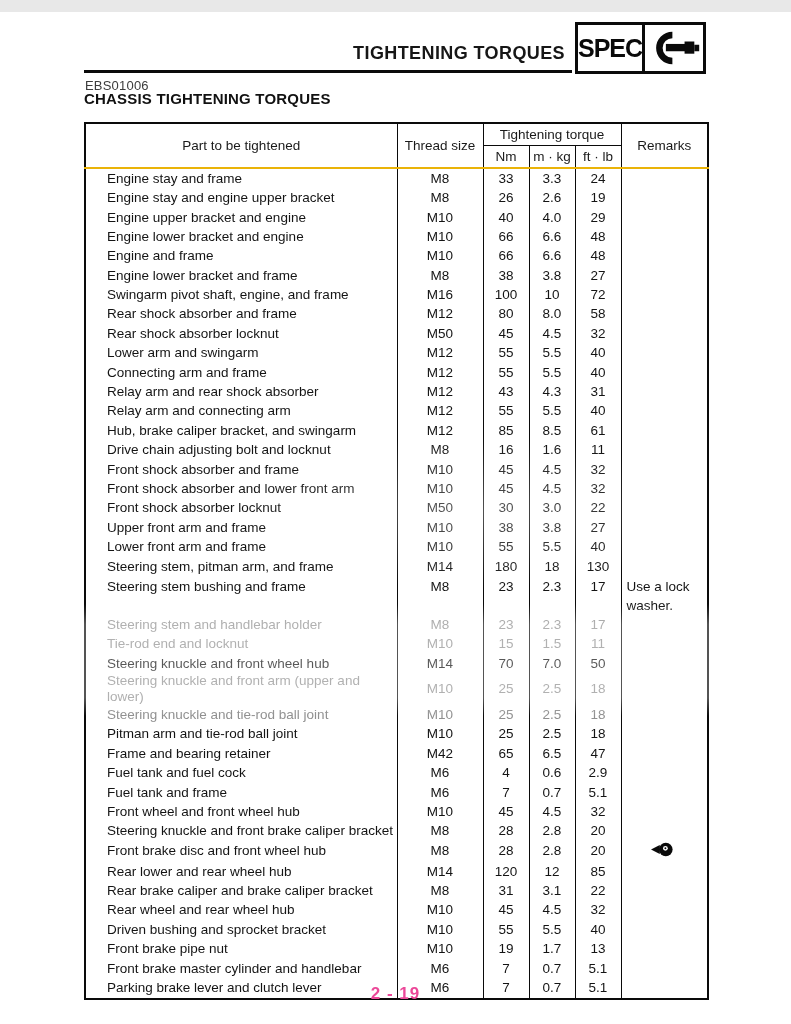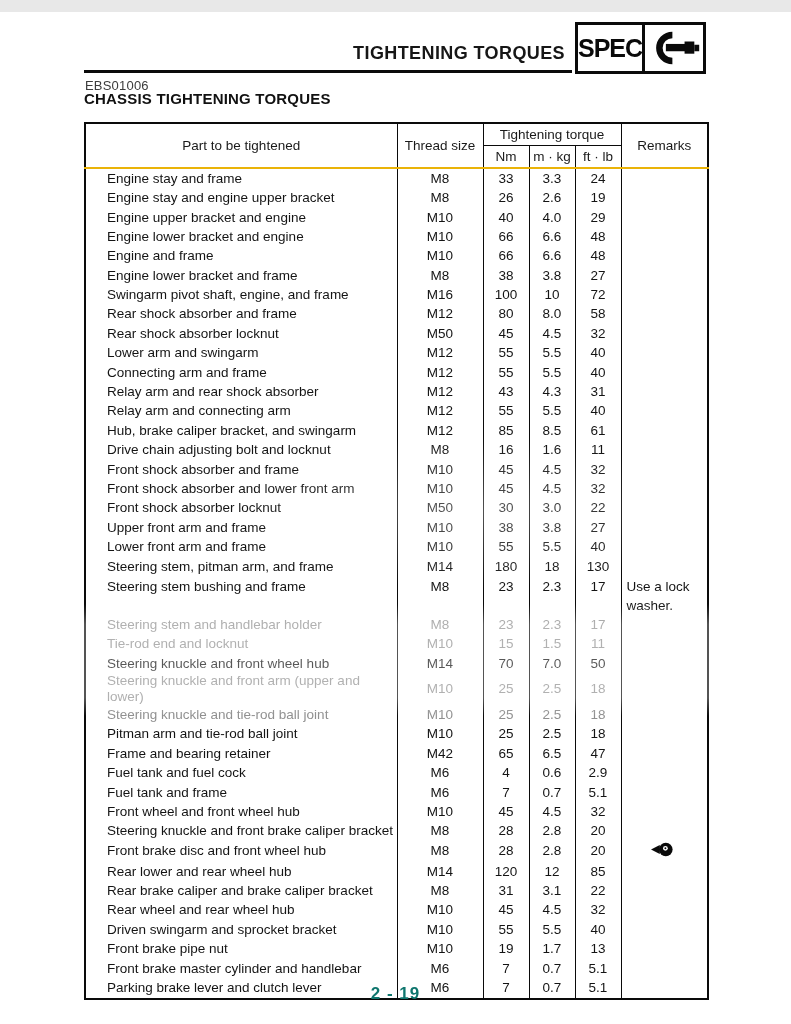--- a/index.html
+++ b/index.html
@@ -78,21 +78,21 @@
     pointer-events:none;z-index:5;
   }
   .wm-soft{
     position:absolute;left:240px;top:425px;width:440px;height:150px;
     background:radial-gradient(ellipse at 52% 50%,rgba(255,255,255,.30) 0%,rgba(255,255,255,0) 72%);
     pointer-events:none;z-index:5;
   }
   
   .page-number{
     position:absolute;left:0;top:972px;width:791px;text-align:center;
-    font-size:17px;font-weight:bold;letter-spacing:1px;color:#0f766e;
+    font-size:17px;font-weight:bold;letter-spacing:1px;color:#ec4899;
   }
 </style>
 </head>
 <body>
 
 <div class="page">
 
   <div class="doc-title">TIGHTENING TORQUES</div>
   <div class="title-rule"></div>
 
@@ -429,21 +429,21 @@
         </tr>
         <tr>
           <td class="col-part">Rear wheel and rear wheel hub</td>
           <td class="col-c">M10</td>
           <td class="col-c">45</td>
           <td class="col-c">4.5</td>
           <td class="col-c">32</td>
           <td class="col-remark"></td>
         </tr>
         <tr>
-          <td class="col-part">Driven swingarm and sprocket bracket</td>
+          <td class="col-part">Driven bushing and sprocket bracket</td>
           <td class="col-c">M10</td>
           <td class="col-c">55</td>
           <td class="col-c">5.5</td>
           <td class="col-c">40</td>
           <td class="col-remark"></td>
         </tr>
         <tr>
           <td class="col-part">Front brake pipe nut</td>
           <td class="col-c">M10</td>
           <td class="col-c">19</td>

